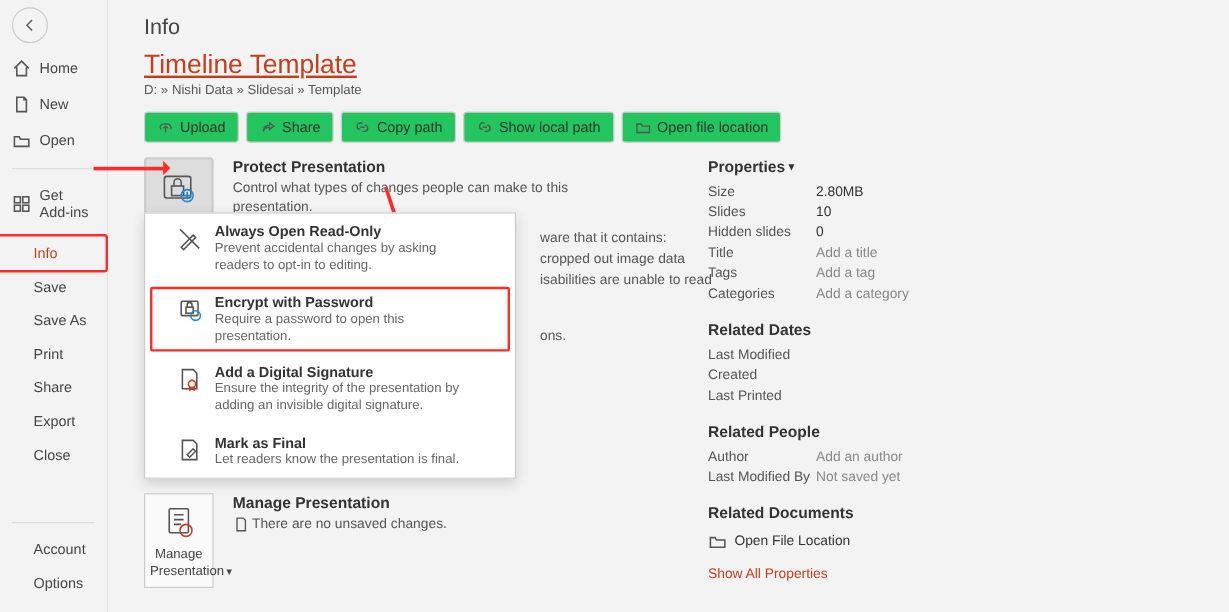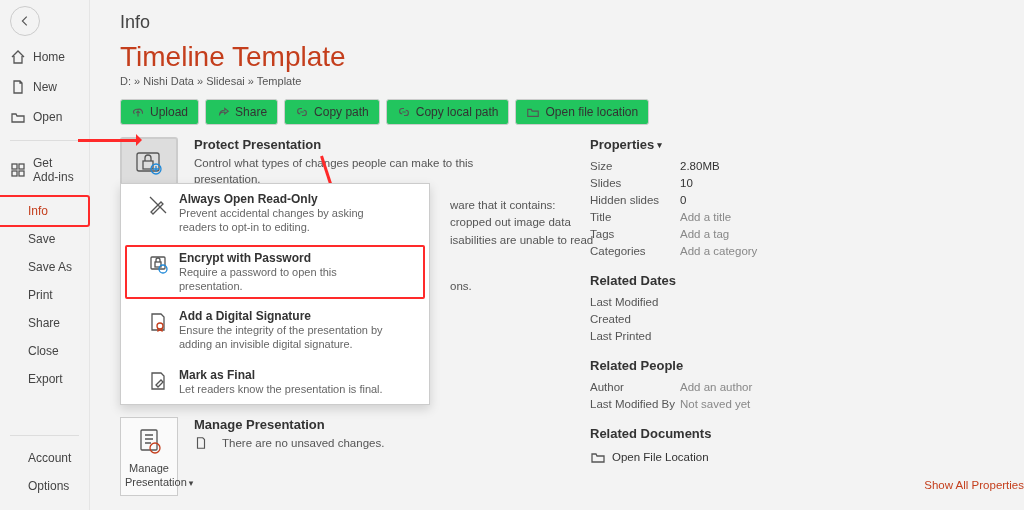--- a/index.html
+++ b/index.html
@@ -16,21 +16,21 @@
   .nav-item.indent { padding-left: 28px; }
   .nav-item.selected { color: #c43e1c; }
   .nav-divider { height: 1px; background: #ddd; margin: 8px 10px; }
   .nav-bottom { margin-top: auto; padding-bottom: 10px; }
   .red-box { border: 2.5px solid #ff2a2a; border-radius: 3px; }
   .sel-box { position: absolute; left: -4px; right: -1px; top: -2px; bottom: -2px; pointer-events: none; }
 
   
   .main { flex: 1; padding: 12px 0 0 30px; overflow: hidden; position: relative; }
   .page-title { font-size: 18px; color: #444; font-weight: 400; margin-bottom: 8px; }
-  .doc-title { font-size: 28px; color: #c43e1c; font-weight: 400; margin-bottom: 2px; }
+  .doc-title { font-size: 22px; color: #c43e1c; font-weight: 400; margin-bottom: 2px; text-decoration: underline; }
   .doc-path { font-size: 11px; color: #555; margin-bottom: 12px; }
 
   .toolbar { display: flex; gap: 6px; margin-bottom: 12px; }
   .tool-btn { border: 1px solid #ccc; background: #22c55e; border-radius: 3px; padding: 5px 10px; display: flex; align-items: center; gap: 5px; cursor: pointer; font-size: 12px; color: #333; }
   .tool-btn .icon { width: 14px; height: 14px; display: flex; align-items: center; justify-content: center; }
 
   .content-row { display: flex; gap: 50px; }
   .left-col { width: 420px; position: relative; }
   .right-col { flex: 1; }
 
@@ -54,21 +54,21 @@
   .side-text2 { position: absolute; left: 330px; top: 143px; font-size: 11.5px; color: #555; }
 
   
   .prop-heading { font-size: 13px; font-weight: 600; color: #333; margin-bottom: 8px; display: flex; align-items: center; gap: 3px; }
   .prop-sub { font-size: 13px; font-weight: 600; color: #333; margin: 16px 0 8px; }
   .prop-row { display: flex; font-size: 11.5px; margin-bottom: 5px; }
   .prop-row .k { width: 90px; color: #555; }
   .prop-row .v { color: #333; }
   .prop-row .v.link { color: #888; cursor: pointer; }
   .file-loc { display: flex; align-items: center; gap: 6px; margin-top: 6px; cursor: pointer; font-size: 11.5px; }
-  .show-all { color: #c43e1c; font-size: 11.5px; margin-top: 14px; cursor: pointer; text-align: right; }
+  .show-all { color: #c43e1c; font-size: 11.5px; margin-top: 14px; cursor: pointer; }
 
   
   .arrow1 { position: absolute; left: 78px; top: 139px; width: 60px; height: 3px; background: #ff2a2a; }
   .arrow1::after { content: ''; position: absolute; right: -10px; top: -5px; border: 6px solid transparent; border-left-color: #ff2a2a; }
   .arrow2 { position: absolute; left: 230px; top: 156px; width: 3px; height: 65px; background: #ff2a2a; transform: rotate(-18deg); transform-origin: top; }
   .arrow2::after { content: ''; position: absolute; bottom: -10px; left: -5px; border: 6px solid transparent; border-top-color: #ff2a2a; }
 
   svg { stroke: #555; stroke-width: 1.3; fill: none; }
 </style>
 </head>
@@ -129,24 +129,24 @@
       <div class="nav-item indent">
           <span>Save As</span>
         </div>
       <div class="nav-item indent">
           <span>Print</span>
         </div>
       <div class="nav-item indent">
           <span>Share</span>
         </div>
       <div class="nav-item indent">
+          <span>Export</span>
+        </div>
+      <div class="nav-item indent">
           <span>Close</span>
-        </div>
-      <div class="nav-item indent">
-          <span>Export</span>
         </div>
     </div>
     <div class="nav-bottom">
       <div class="nav-divider"></div>
       <div class="nav-item indent">
           <span>Account</span>
         </div>
       <div class="nav-item indent">
           <span>Options</span>
         </div>
@@ -182,21 +182,21 @@
             </svg>
           </span>
         <span>Copy path</span>
       </div>
       <div class="tool-btn">
         <span class="icon">
             <svg viewBox="0 0 16 16">
               <path d="M6 10 A3 3 0 0 1 6 4 H8 M10 6 A3 3 0 0 1 10 12 H8 M6 8 H10"></path>
             </svg>
           </span>
-        <span>Copy local path</span>
+        <span>Show local path</span>
       </div>
       <div class="tool-btn">
         <span class="icon">
             <svg viewBox="0 0 16 16">
               <path d="M2 5 H6 L7 7 H14 V13 H2 Z"></path>
             </svg>
           </span>
         <span>Open file location</span>
       </div>
     </div>
@@ -289,21 +289,21 @@
               <svg viewBox="0 0 36 32">
                   <rect x="10" y="4" width="16" height="20" rx="1"></rect>
                   <path d="M14 9 H22 M14 13 H22 M14 17 H20"></path>
                   <circle cx="24" cy="22" r="5" stroke="#c43e1c"></circle>
                 </svg>
             </div>
             <span>Manage Presentation</span><span class="chev">▾</span>
           </div>
           <div class="section-body">
             <h3>Manage Presentation</h3>
-            <p style="display:flex; gap:14px; align-items:center;">
+            <p style="display:flex; gap:2px; align-items:center;">
               <span class="icon" style="width:14px;height:14px;"><svg viewBox="0 0 16 16">
                     <path d="M4 2 H10 L12 4 V14 H4 Z"></path>
                   </svg></span>
               <span>There are no unsaved changes.</span>
             </p>
           </div>
         </div>
       </div>
 
       <div class="right-col">

